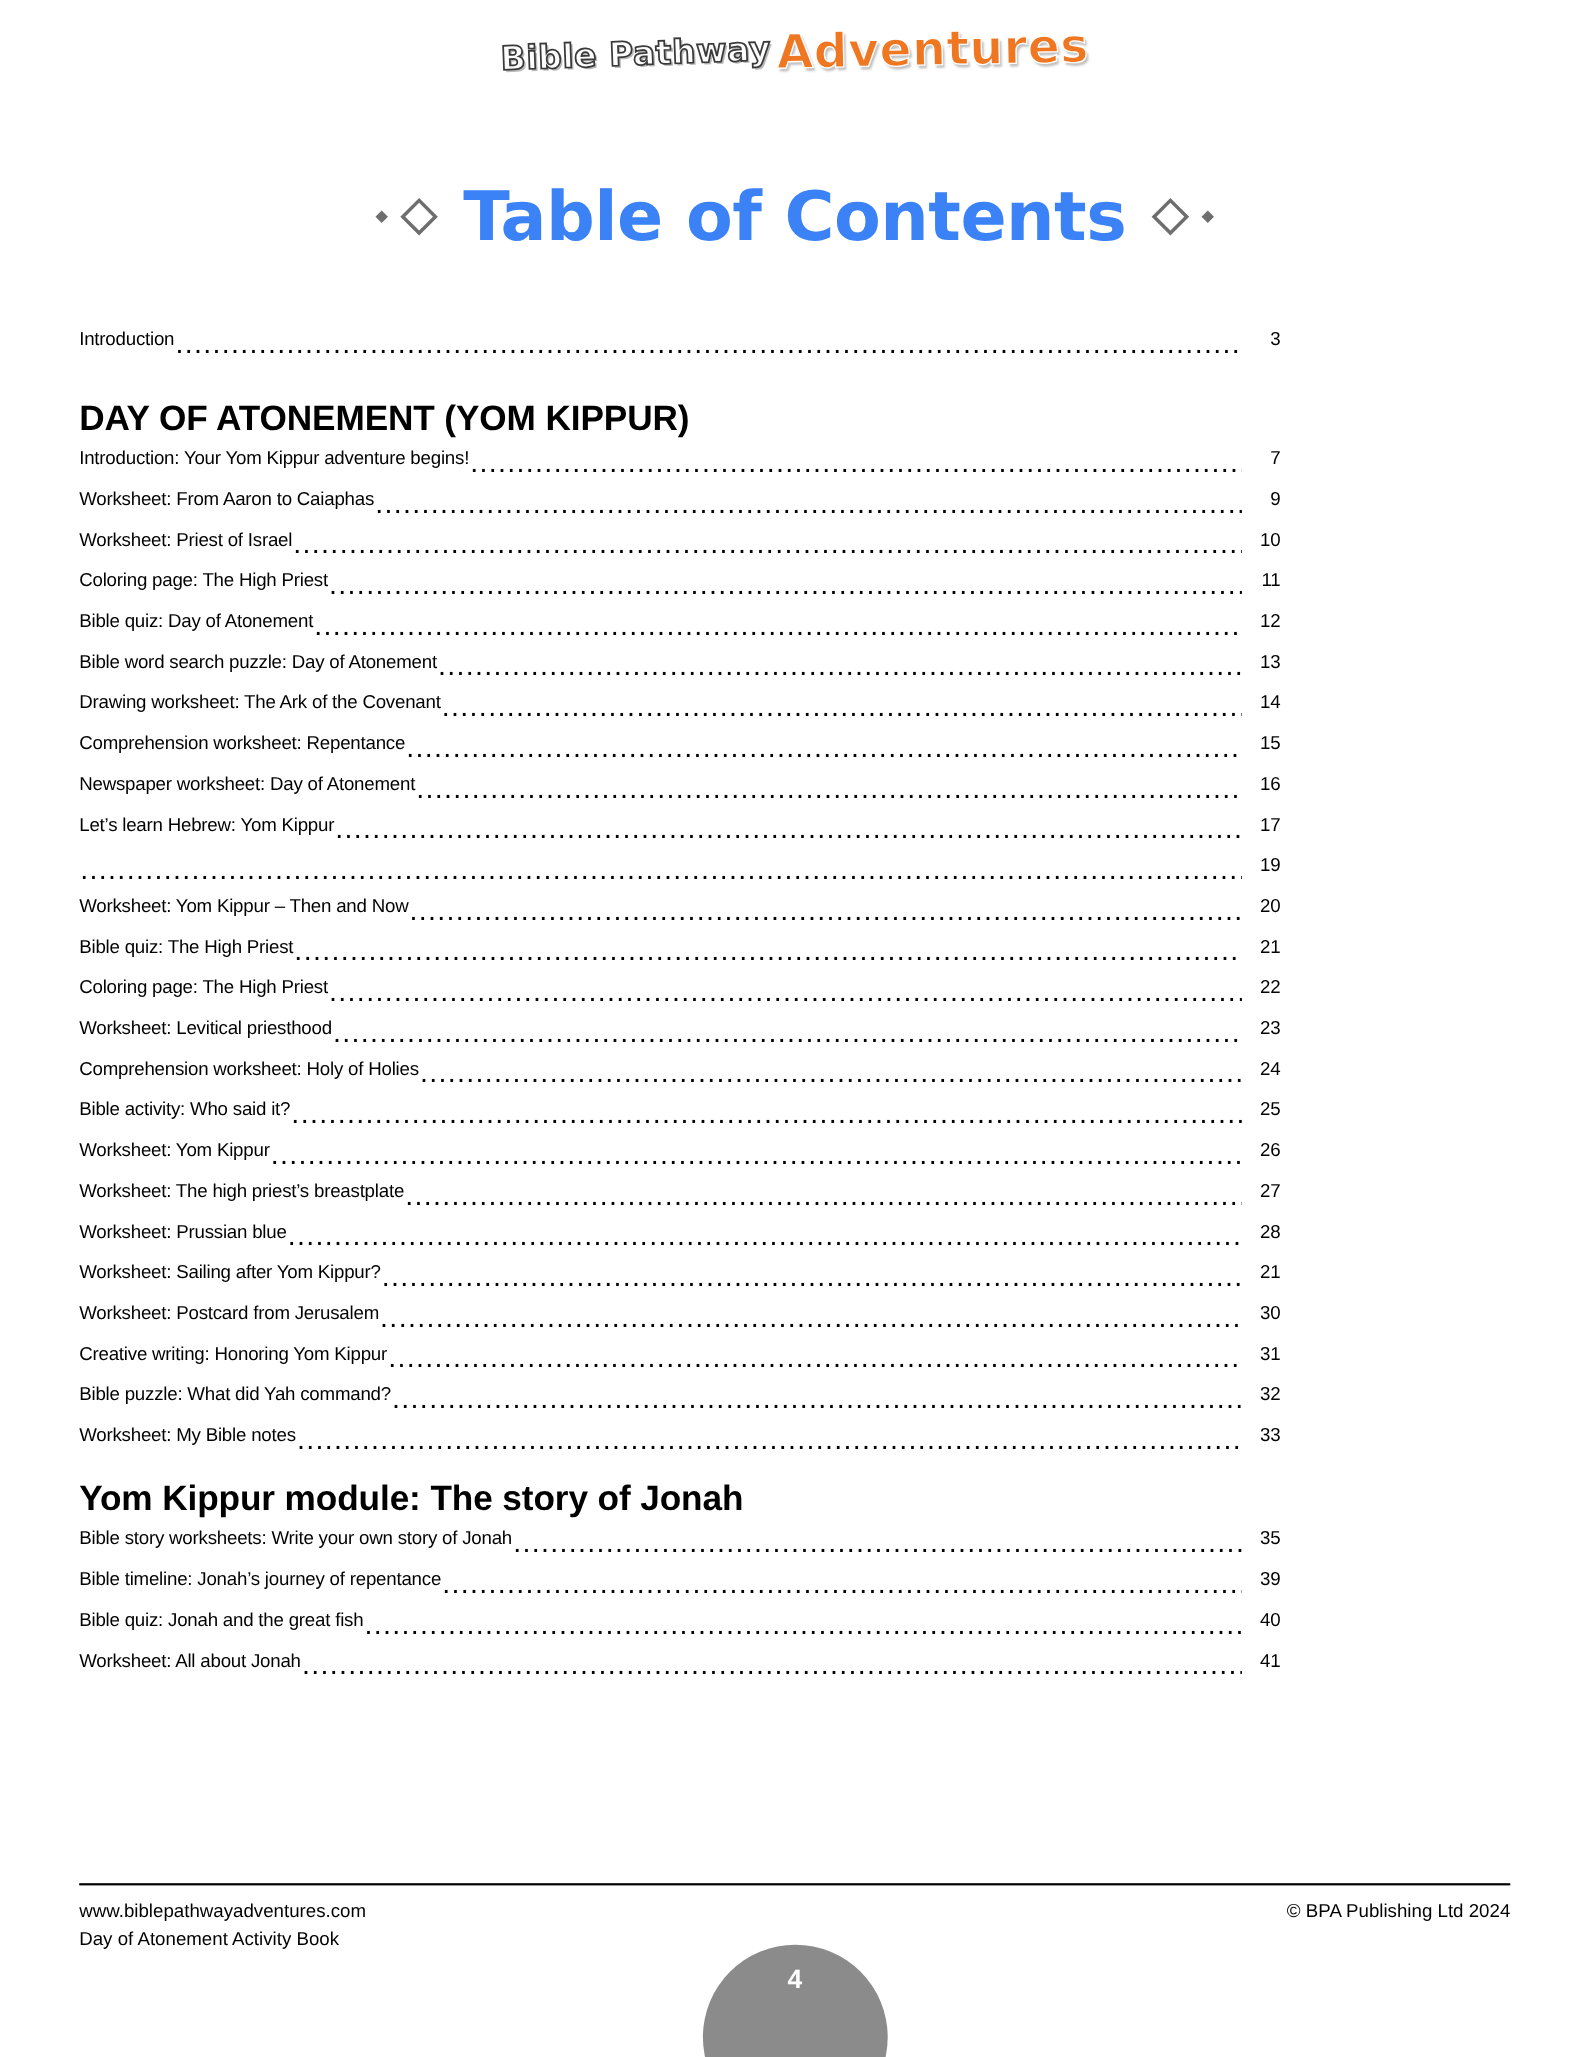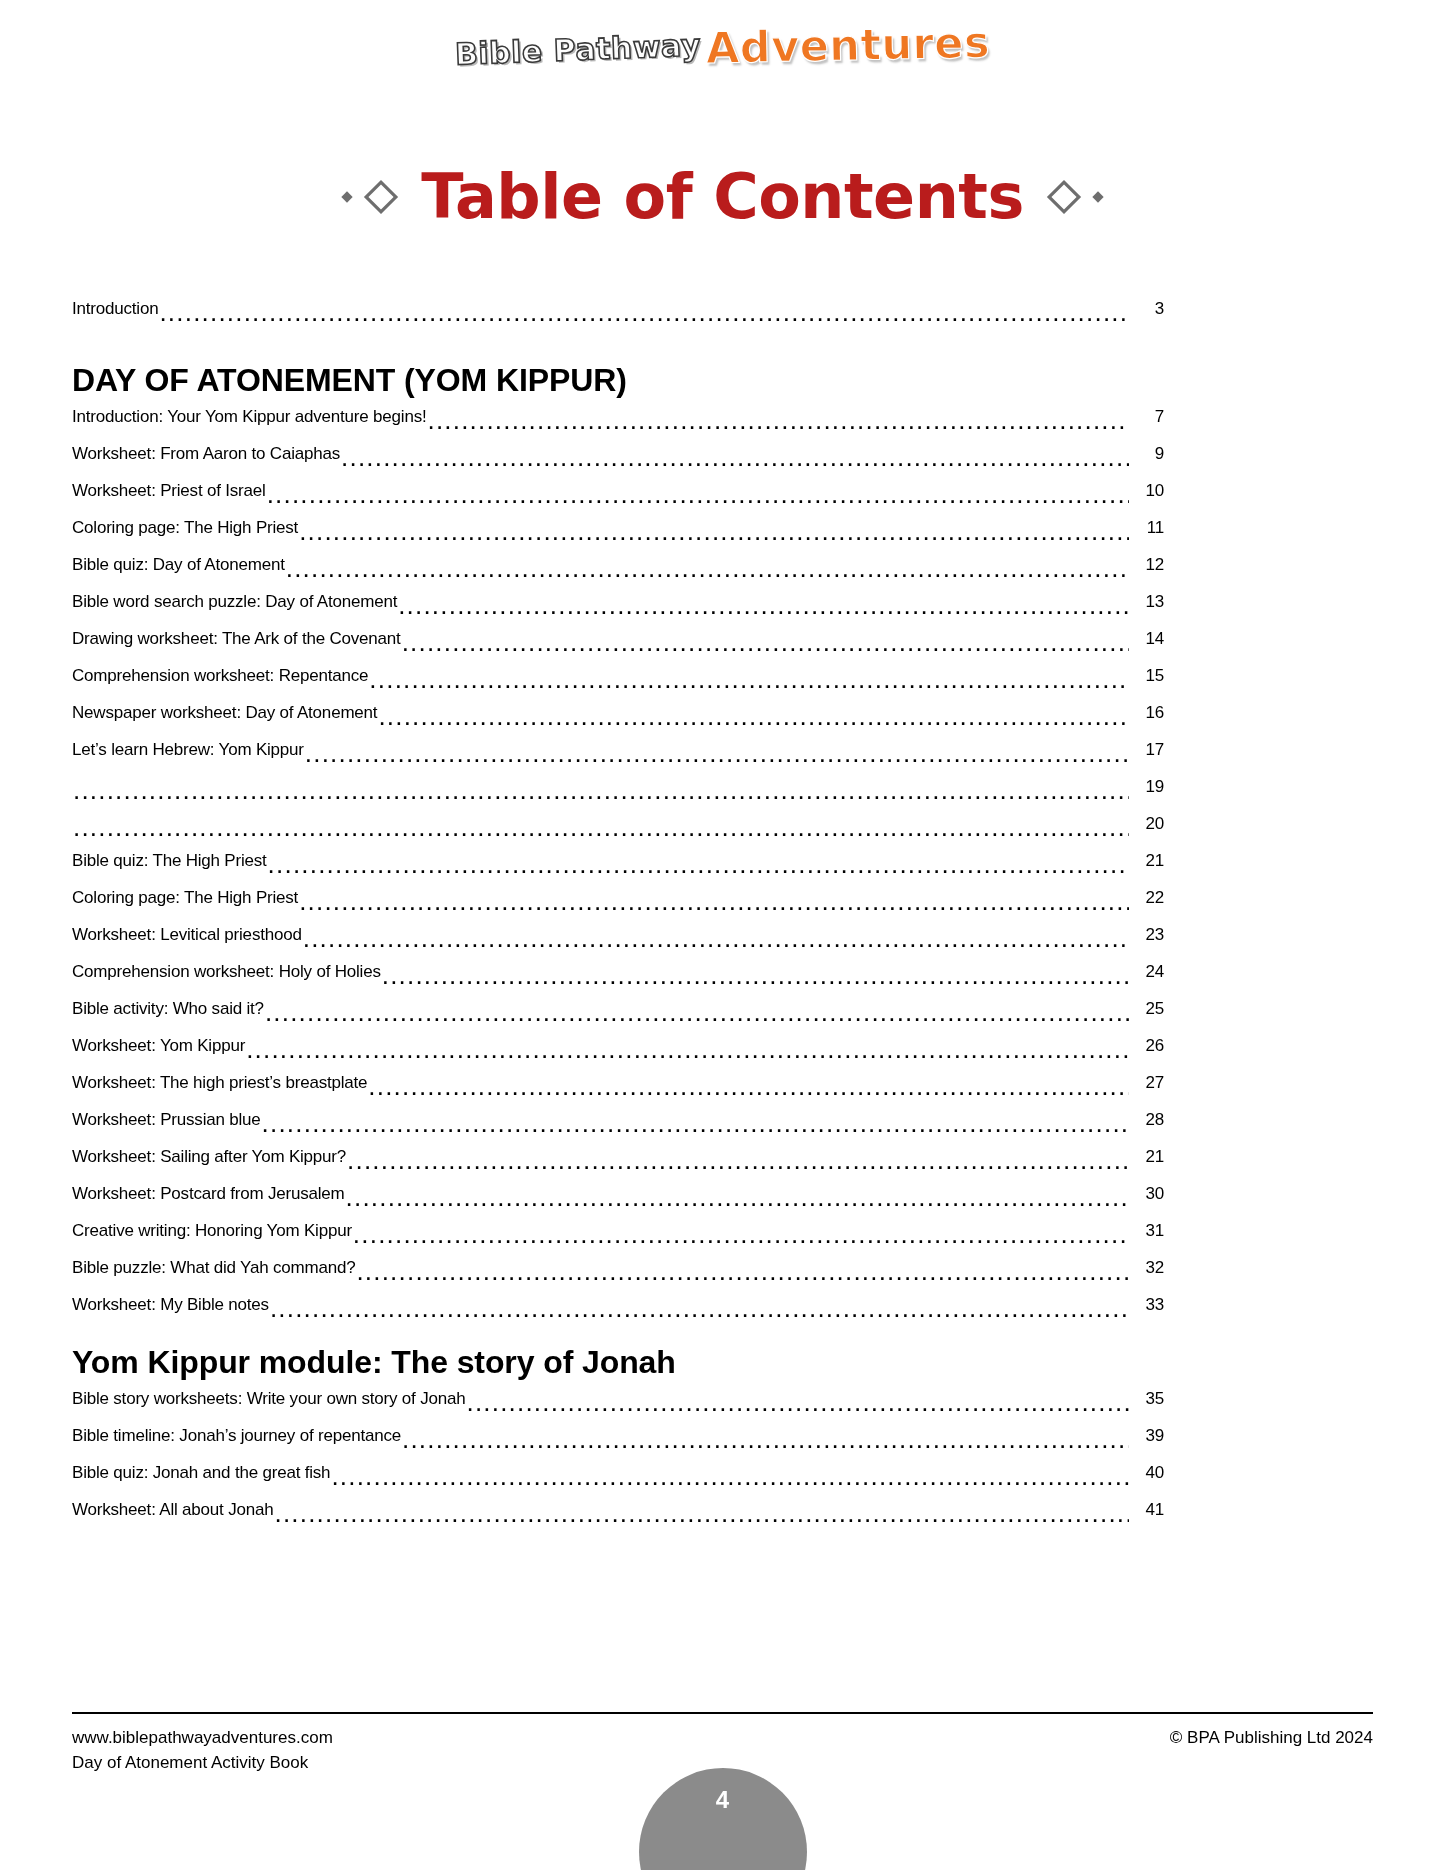--- a/index.html
+++ b/index.html
@@ -64,21 +64,21 @@
     display: flex;
     align-items: center;
     justify-content: center;
     gap: 22px;
   }
   .toc-title {
     font-family: "DejaVu Sans", sans-serif;
     font-weight: bold;
     font-size: 62px;
     letter-spacing: -0.5px;
-    color: #b91c1c;
+    color: #3b82f6;
     white-space: nowrap;
   }
   .orn {
     display: flex;
     align-items: center;
     gap: 7px;
   }
   .orn svg { display:block; }
 
   
@@ -258,20 +258,21 @@
       <div class="entry">
         <span class="label">Let’s learn Hebrew: Yom Kippur</span>
         <span class="leader"></span>
         <span class="pageno">17</span>
       </div>
       <div class="entry">
         <span class="leader"></span>
         <span class="pageno">19</span>
       </div>
       <div class="entry">
+        <span class="label">Worksheet: Yom Kippur – Then and Now</span>
         <span class="leader"></span>
         <span class="pageno">20</span>
       </div>
       <div class="entry">
         <span class="label">Bible quiz: The High Priest</span>
         <span class="leader"></span>
         <span class="pageno">21</span>
       </div>
       <div class="entry">
         <span class="label">Coloring page: The High Priest</span>

